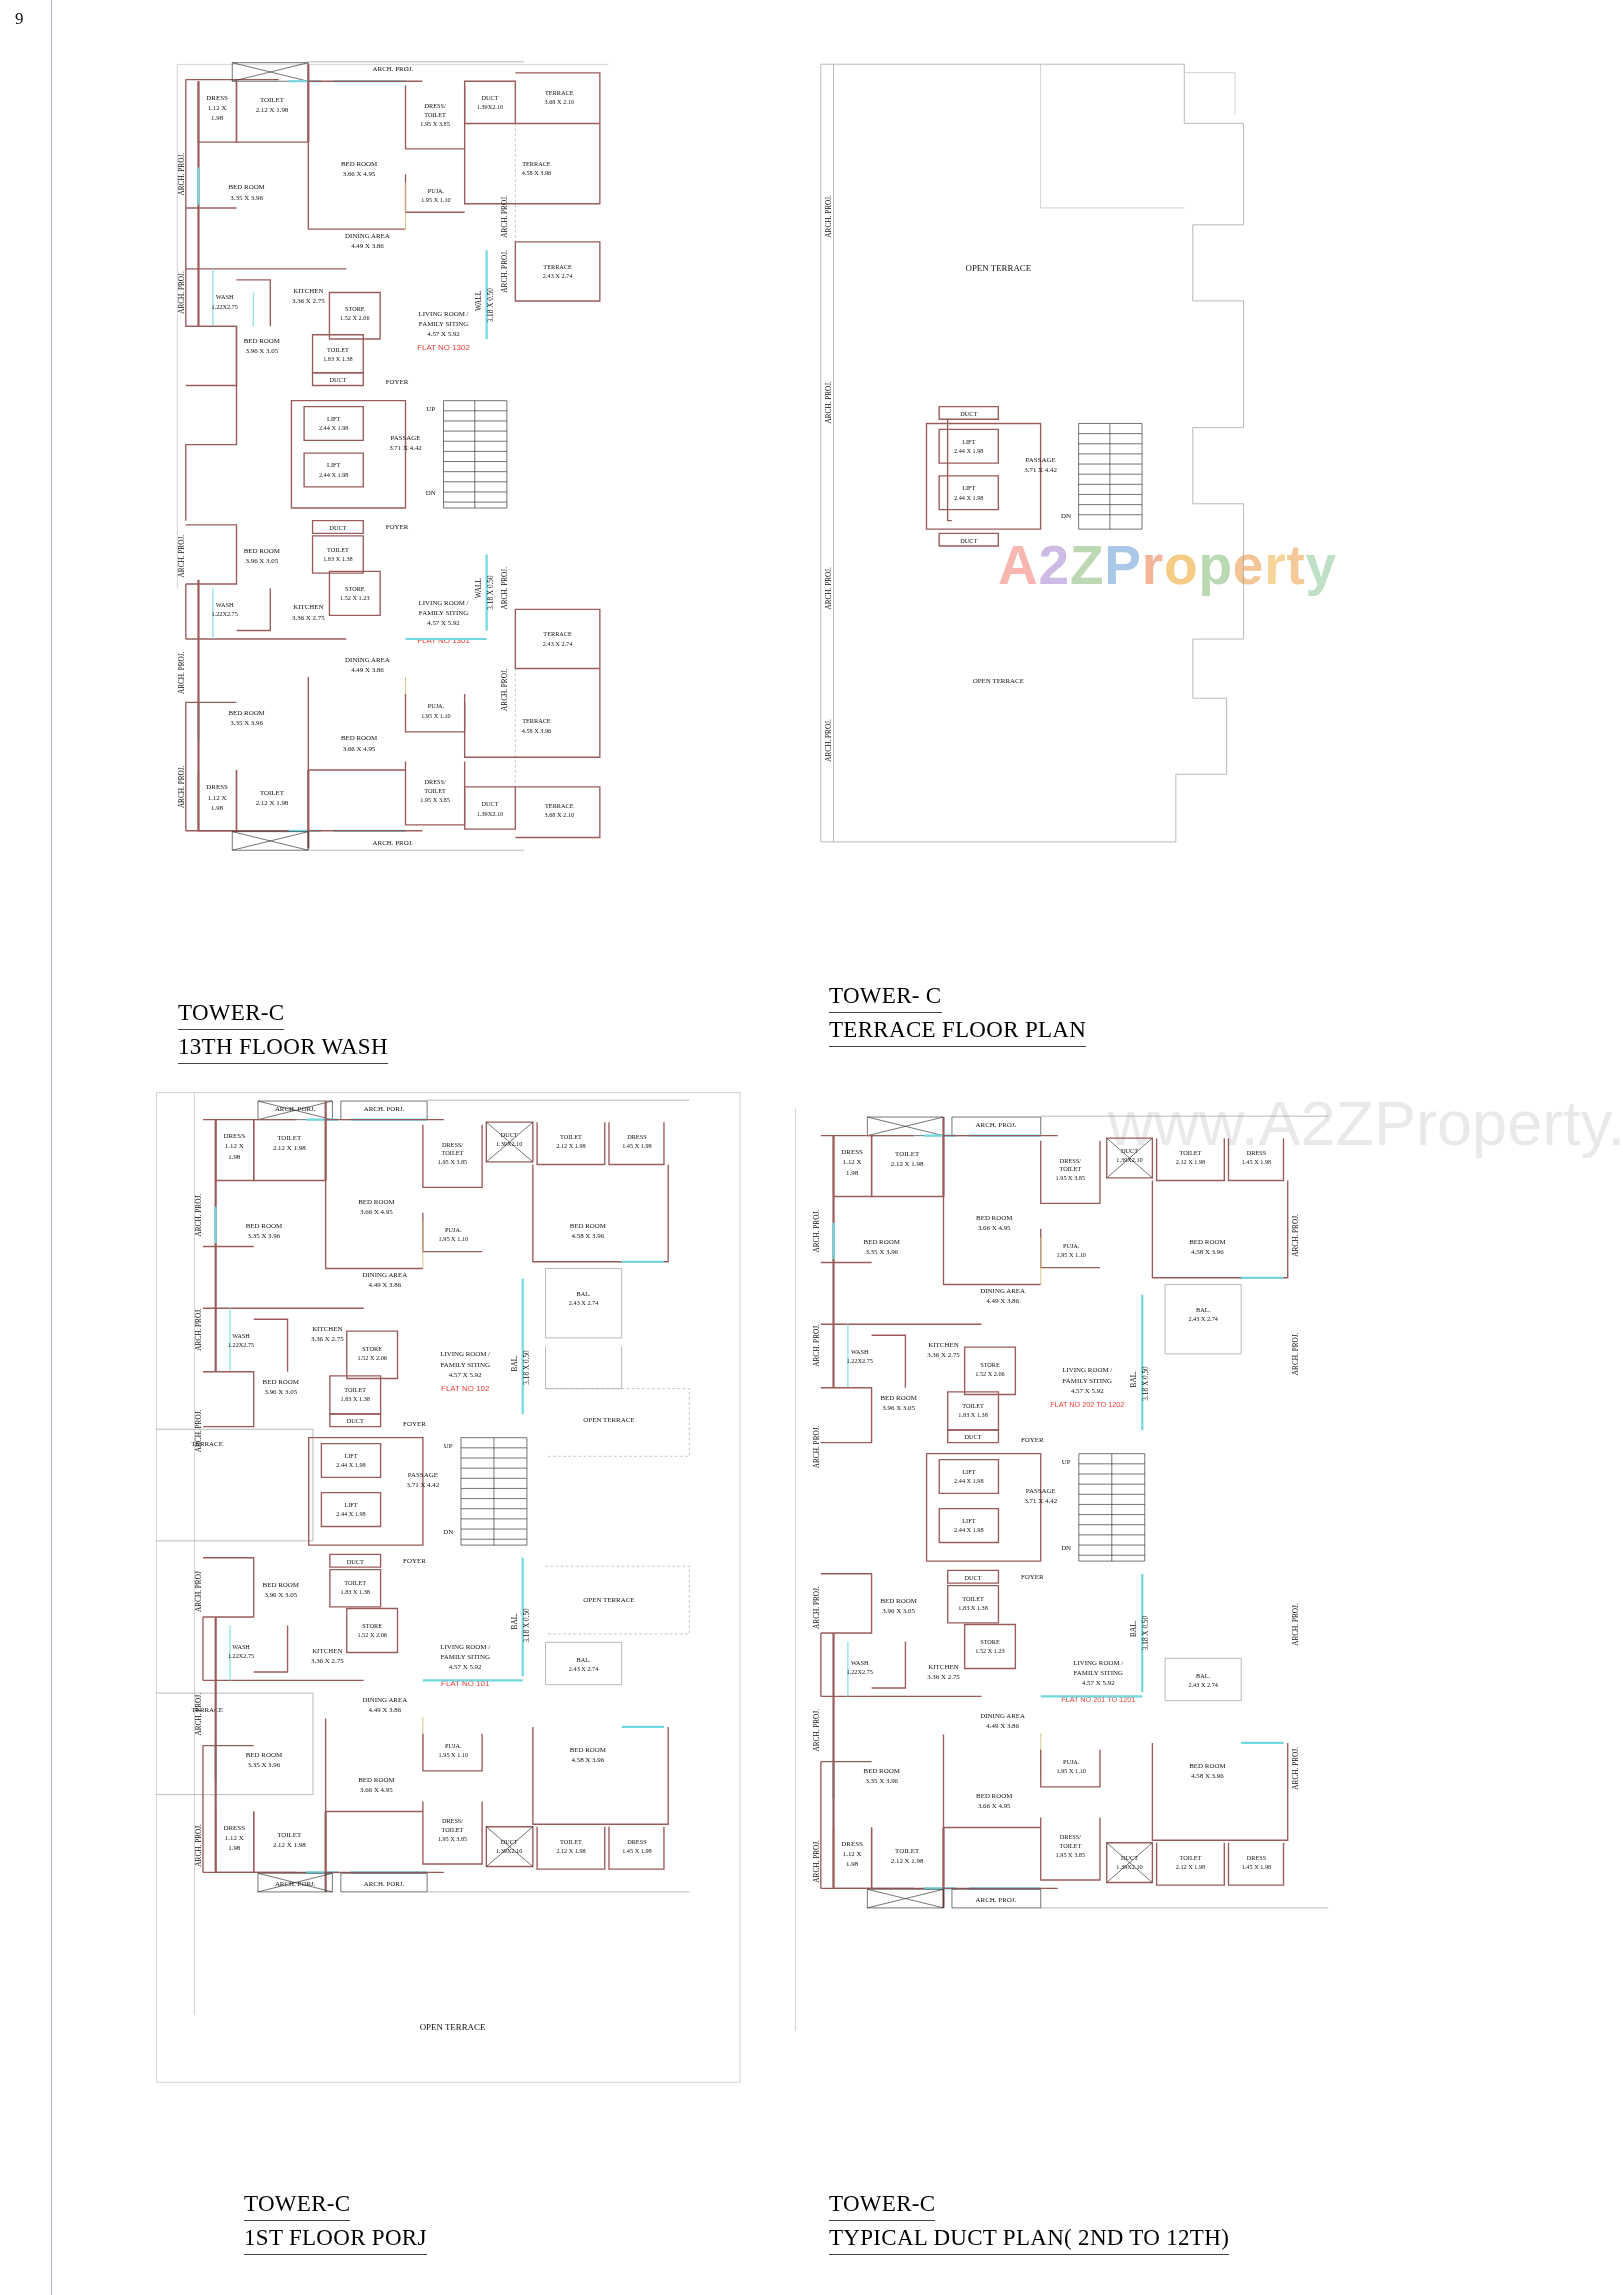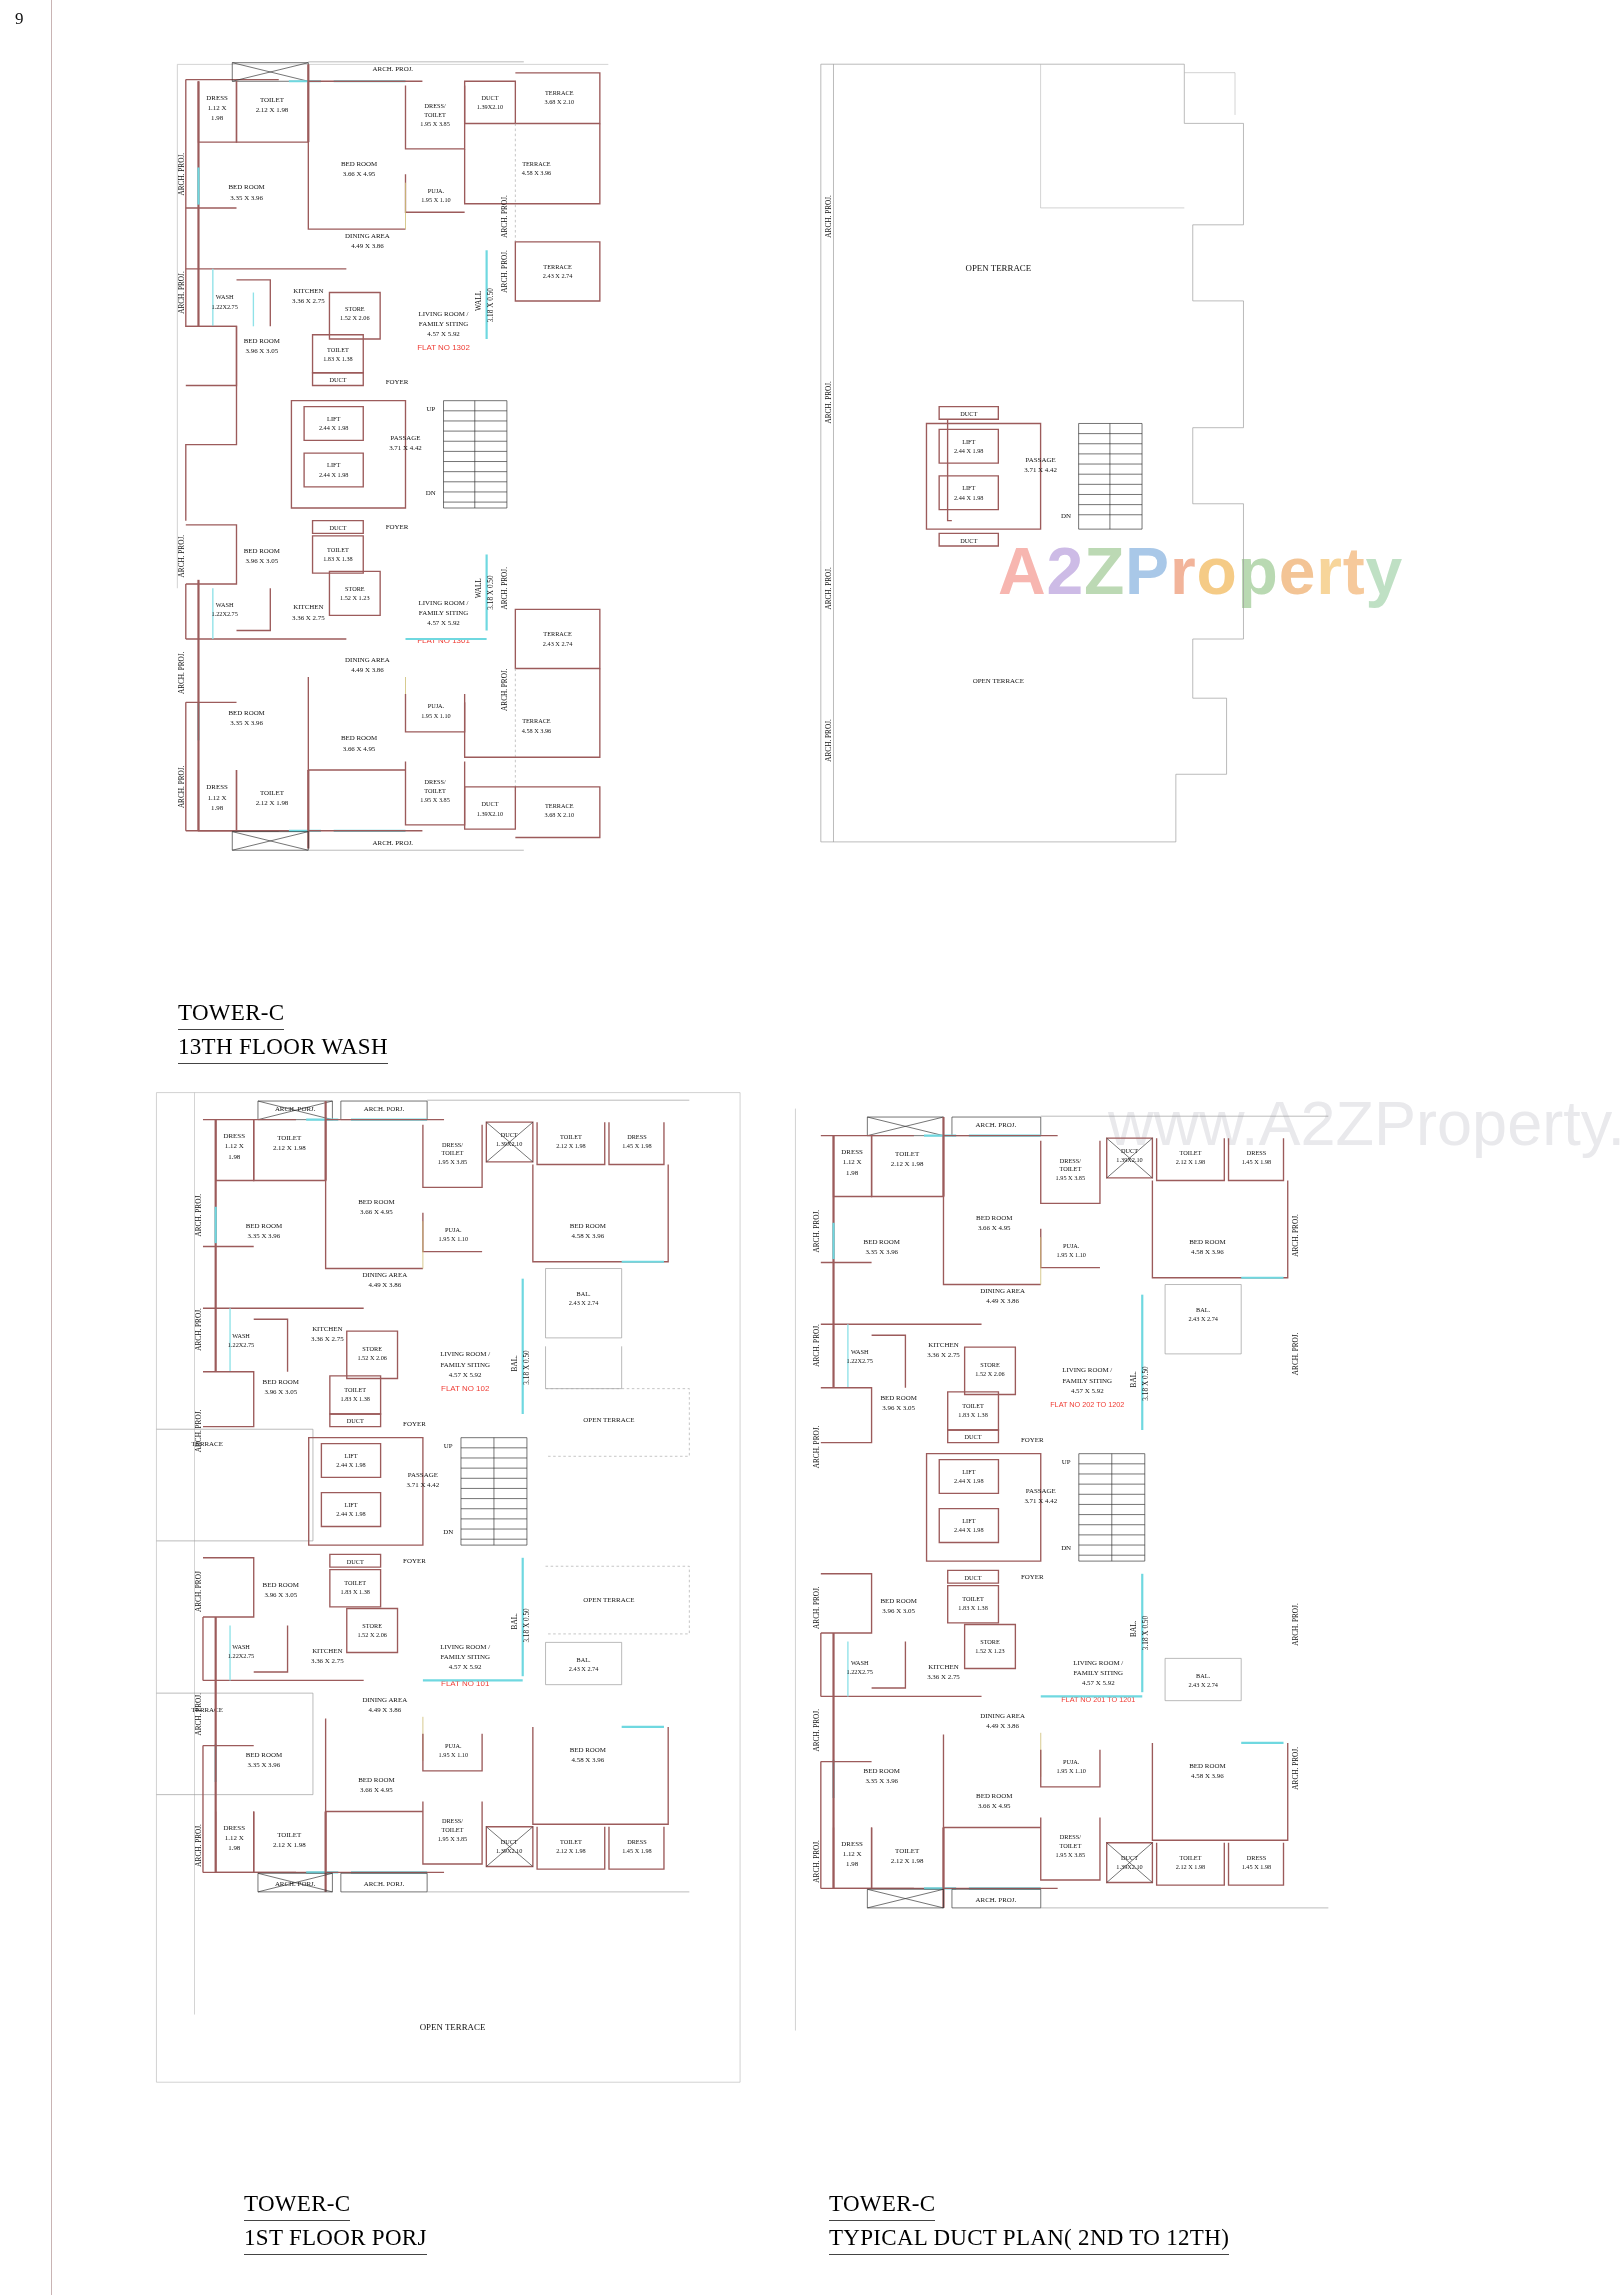--- a/index.html
+++ b/index.html
@@ -4,21 +4,21 @@
 <style>
   html,body{margin:0;padding:0;background:#fff;}
   body{width:1624px;height:2295px;position:relative;font-family:"Liberation Serif",serif;color:#111;overflow:hidden;}
 
   .page{position:absolute;left:0;top:0;width:1624px;height:2295px;background:#fff;}
   .page-rule{position:absolute;left:51px;top:0;width:0.8px;height:2295px;background:#c9b4b4;}
   .pagenum{position:absolute;left:15px;top:8.5px;font-size:17px;font-family:"Liberation Serif",serif;}
 
   
   .wm{position:absolute;pointer-events:none;font-family:"Liberation Sans",sans-serif;font-weight:bold;white-space:nowrap;}
-  .wm1{left:998px;top:533px;font-size:66px;letter-spacing:0.8px;text-decoration:underline;}
+  .wm1{left:998px;top:533px;font-size:55px;letter-spacing:0.8px;text-decoration:underline;}
   .wm1 span{display:inline-block;}
   .wm2{left:1108px;top:1087px;font-size:63px;color:#e9e9ec;letter-spacing:0px;font-weight:normal;}
 
   
   .plan{position:absolute;}
   .plan svg{display:block;}
 
   
   .title{position:absolute;font-family:"Liberation Serif",serif;font-size:23px;line-height:1.32;letter-spacing:0.3px;color:#000;}
   .title .l1,.title .l2{display:block;border-bottom:0.8px solid #444;padding-bottom:0.8px;width:max-content;}
@@ -305,20 +305,24 @@
     <text class="t8" x="330" y="557">DN</text>
     <path class="dk" d="M345 445 L420 445 L420 570 L345 570 Z"></path>
     <path class="dk" d="M345 457 L420 457 M345 469 L420 469 M345 481 L420 481 M345 493 L420 493 M345 505 L420 505 M345 517 L420 517 M345 529 L420 529 M345 541 L420 541 M345 553 L420 553"></path>
     <path class="dk" d="M382 445 L382 570"></path>
     <path class="w" d="M180 575 L250 575 L250 590 L180 590 Z"></path>
     <text class="t7" x="215" y="586">DUCT</text>
 
   </svg>
   </div>
 
+  <div class="title" style="left:829px;top:981px;">
+    <span class="l1">TOWER- C</span>
+    <span class="l2">TERRACE FLOOR  PLAN</span>
+  </div>
 
   <div class="plan" style="left:148px;top:1084px;">
   <svg width="609" height="1066" viewBox="0 0 720 1260">
 
     <path class="gr2" d="M10 10 L10 1180 L700 1180 L700 10 Z"></path>
     <path class="gr2" d="M55 10 L55 1100"></path>
 
     <path class="dk" d="M130 20 L218 20 L218 42 L130 42 Z"></path>
     <path class="dk" d="M130 20 L218 42 M218 20 L130 42"></path>
     <text class="t8" x="174" y="32">ARCH. PORJ.</text>

